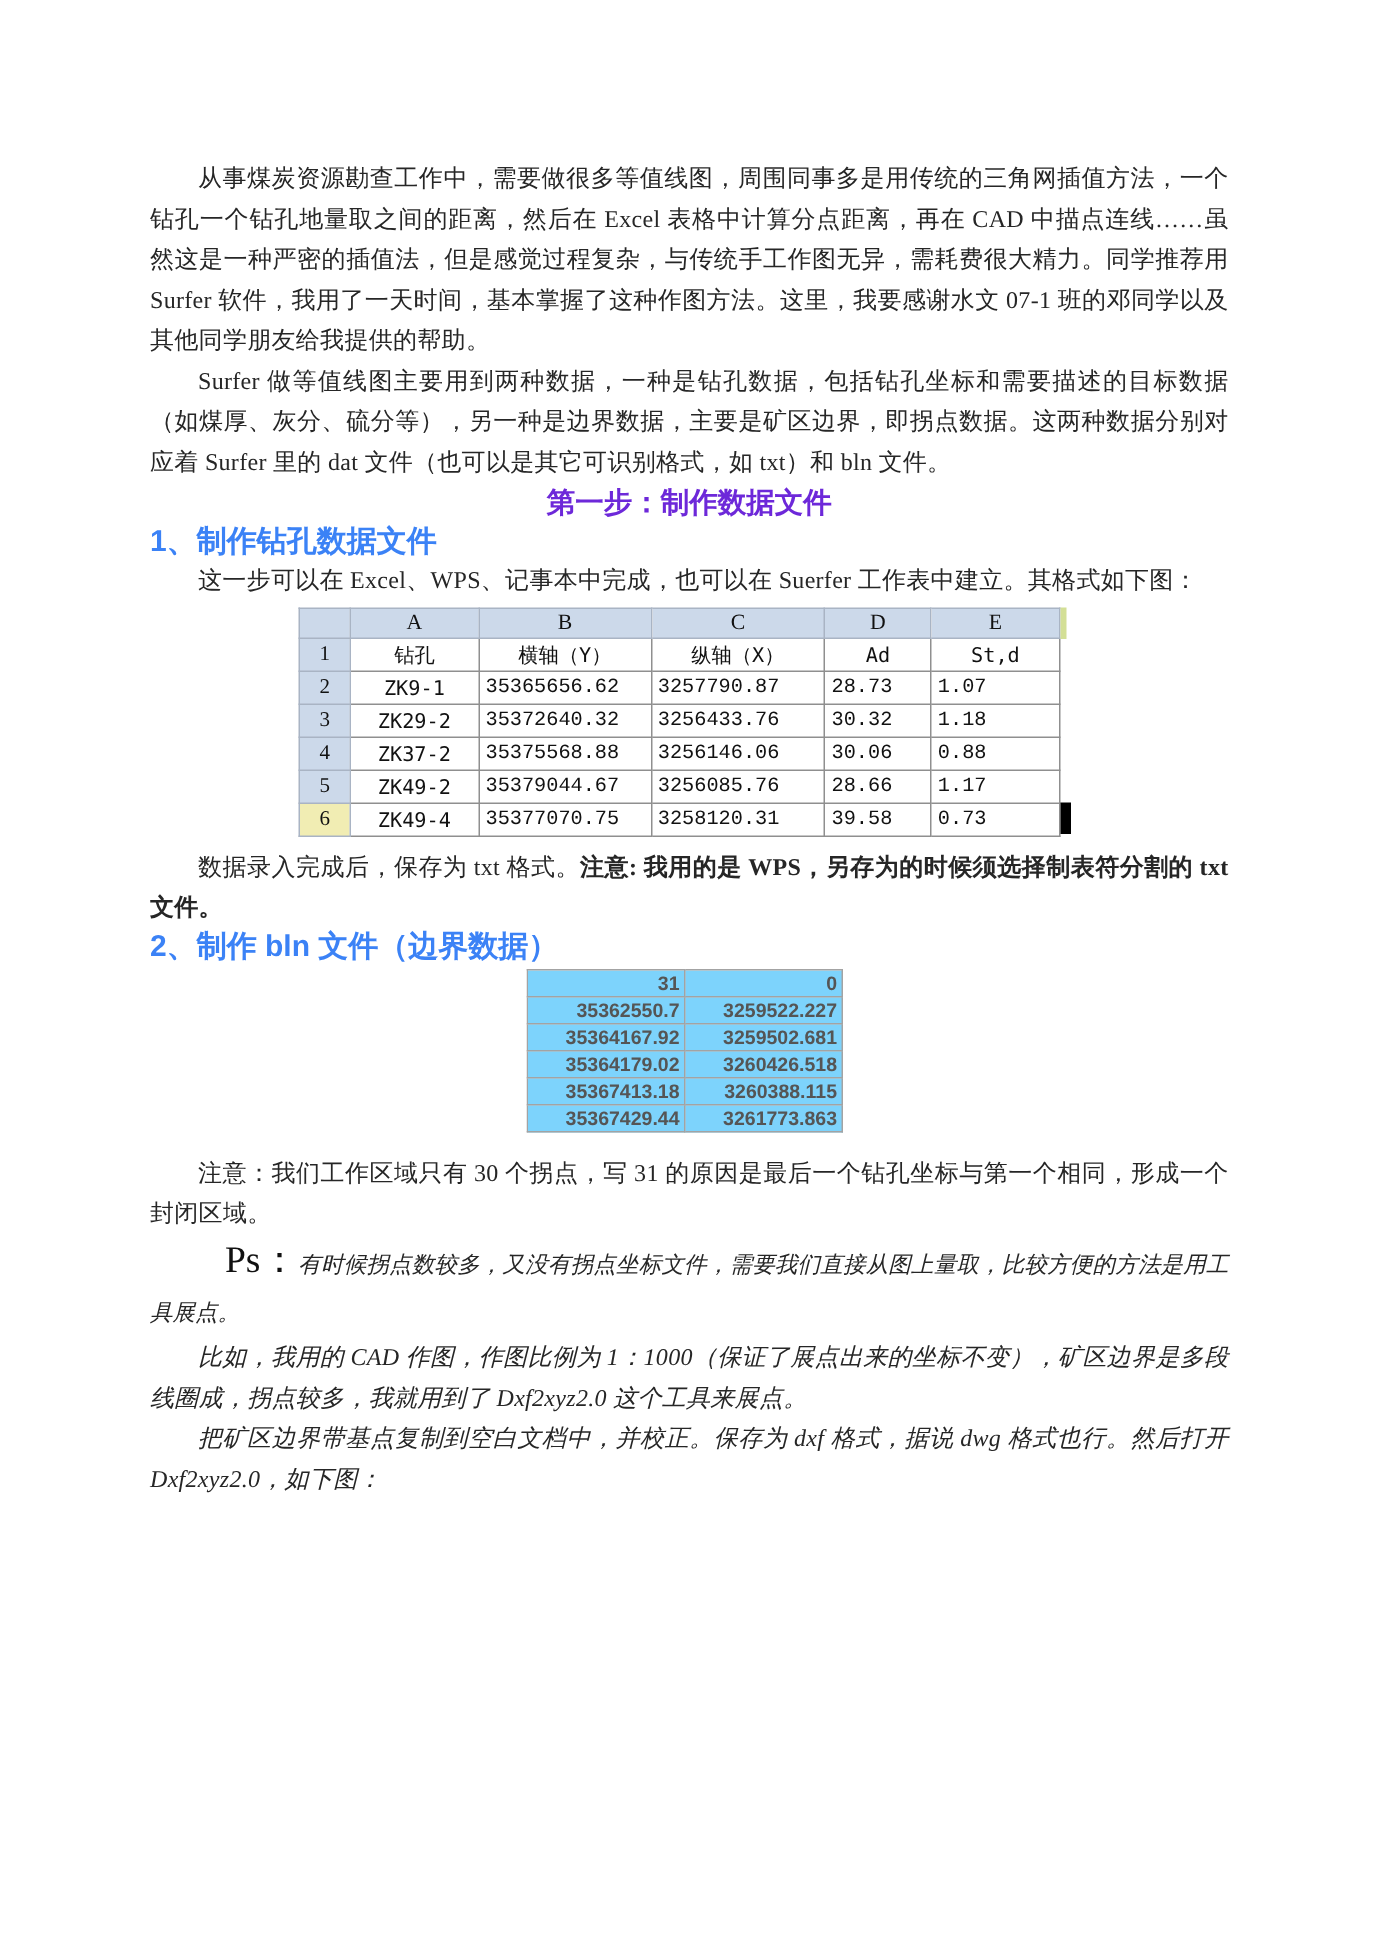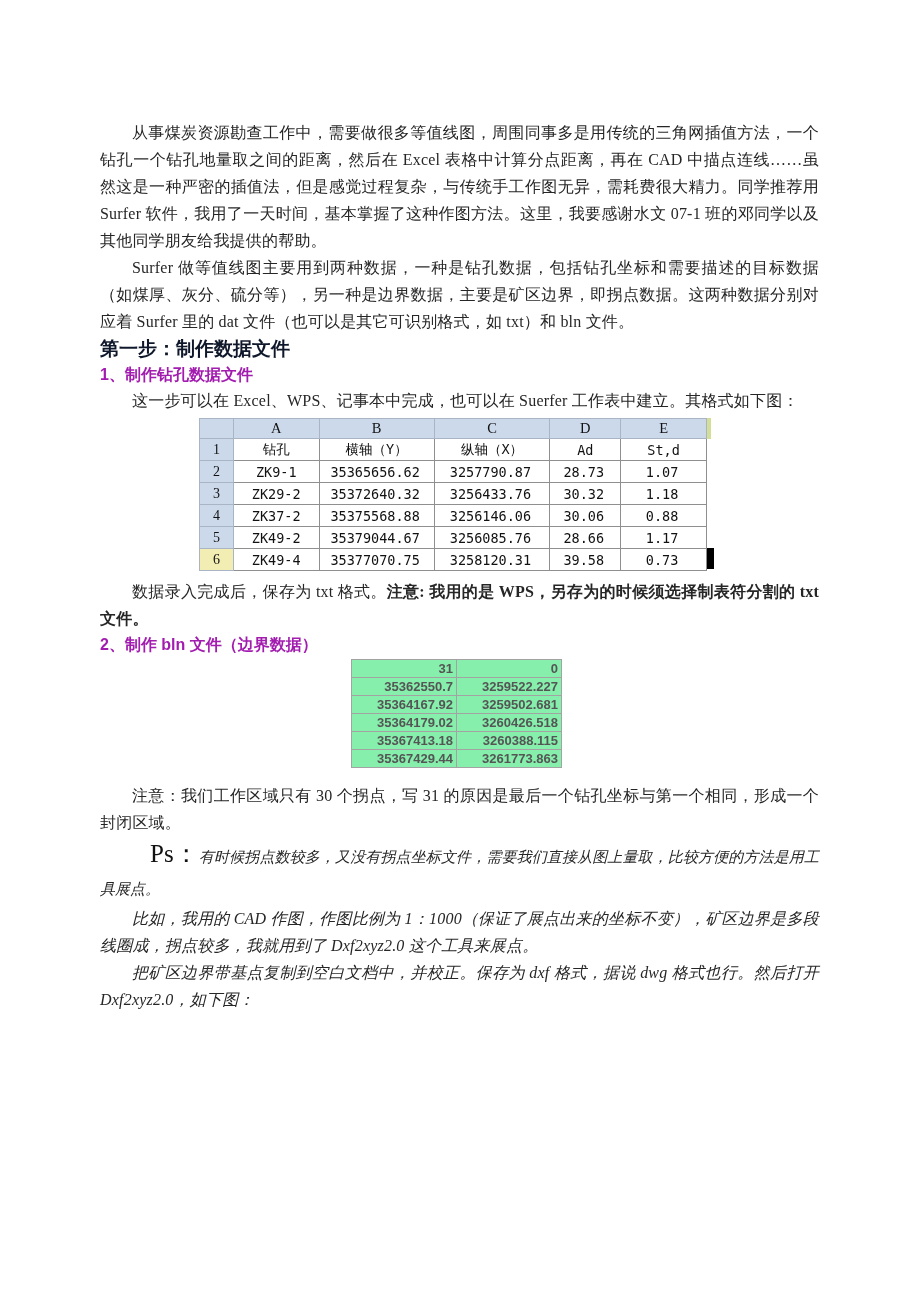--- a/index.html
+++ b/index.html
@@ -9,48 +9,49 @@
     width: 920px;
     height: 1302px;
     background: #ffffff;
     overflow: hidden;
     font-family: "Liberation Serif", serif;
     color: #262626;
   }
   .content {
     position: absolute;
     left: 100px;
-    top: 13px;
+    top: 0;
     width: 719px;
     padding-top: 106px;
   }
   .para {
     margin: 0;
     font-size: 16px;
     line-height: 27px;
     text-align: justify;
     letter-spacing: 0.2px;
   }
   .indent { text-indent: 2em; }
   .bold-note { font-weight: bold; }
   .step-heading {
     margin: 1px 0 0 0;
     font-family: "Liberation Sans", sans-serif;
     font-weight: bold;
     font-size: 19px;
     line-height: 26px;
-    color: #0f172a;
+    color: #6d28d9;
+    text-align: center;
   }
   .sub-heading {
     margin: 0;
     font-family: "Liberation Sans", sans-serif;
     font-weight: bold;
-    font-size: 16px;
+    font-size: 20px;
     line-height: 25px;
-    color: #a21caf;
+    color: #3b82f6;
   }
   .kai { font-style: italic; }
   .ps-para {
     margin: 2px 0 0 0;
     font-size: 15px;
     line-height: 32px;
     font-style: italic;
     text-align: justify;
   }
   .ps-label {
@@ -95,21 +96,21 @@
   table.sheet td.rn {
     background: #ccd9ea;
     border: 1px solid #a9b4c4;
     text-align: center;
     font-family: "Liberation Serif", serif;
     font-size: 14px;
   }
   table.sheet td.rn-hl { background: #f1edb3; }
   table.sheet td.c-left  { text-align: center; }
   table.sheet td.c-ctr   { text-align: center; }
-  table.sheet td.c-num   { text-align: center; padding-right: 7px; }
+  table.sheet td.c-num   { text-align: left; padding-right: 7px; font-family: Liberation Mono, monospace; }
   .col-corner { width: 34px; }
   .col-a { width: 86px; }
   .col-b { width: 115px; }
   .col-c { width: 116px; }
   .col-d { width: 71px; }
   .col-e { width: 86px; }
   .edge-strip {
     position: absolute;
     top: 0;
     right: -4px;
@@ -141,21 +142,21 @@
     font-weight: bold;
     color: #555555;
   }
   table.bln td {
     border: 1px solid #a3a3a3;
     width: 105px;
     height: 18px;
     padding: 0 3px 0 0;
     text-align: right;
     white-space: nowrap;
-    background: #86efac;
+    background: #7dd3fc;
   }
 </style>
 </head>
 <body>
 
 <div class="page">
   <div class="content">
 
     <p class="para indent">从事煤炭资源勘查工作中，需要做很多等值线图，周围同事多是用传统的三角网插值方法，一个钻孔一个钻孔地量取之间的距离，然后在 Excel 表格中计算分点距离，再在 CAD 中描点连线……虽然这是一种严密的插值法，但是感觉过程复杂，与传统手工作图无异，需耗费很大精力。同学推荐用 Surfer 软件，我用了一天时间，基本掌握了这种作图方法。这里，我要感谢水文 07-1 班的邓同学以及其他同学朋友给我提供的帮助。</p>
 

